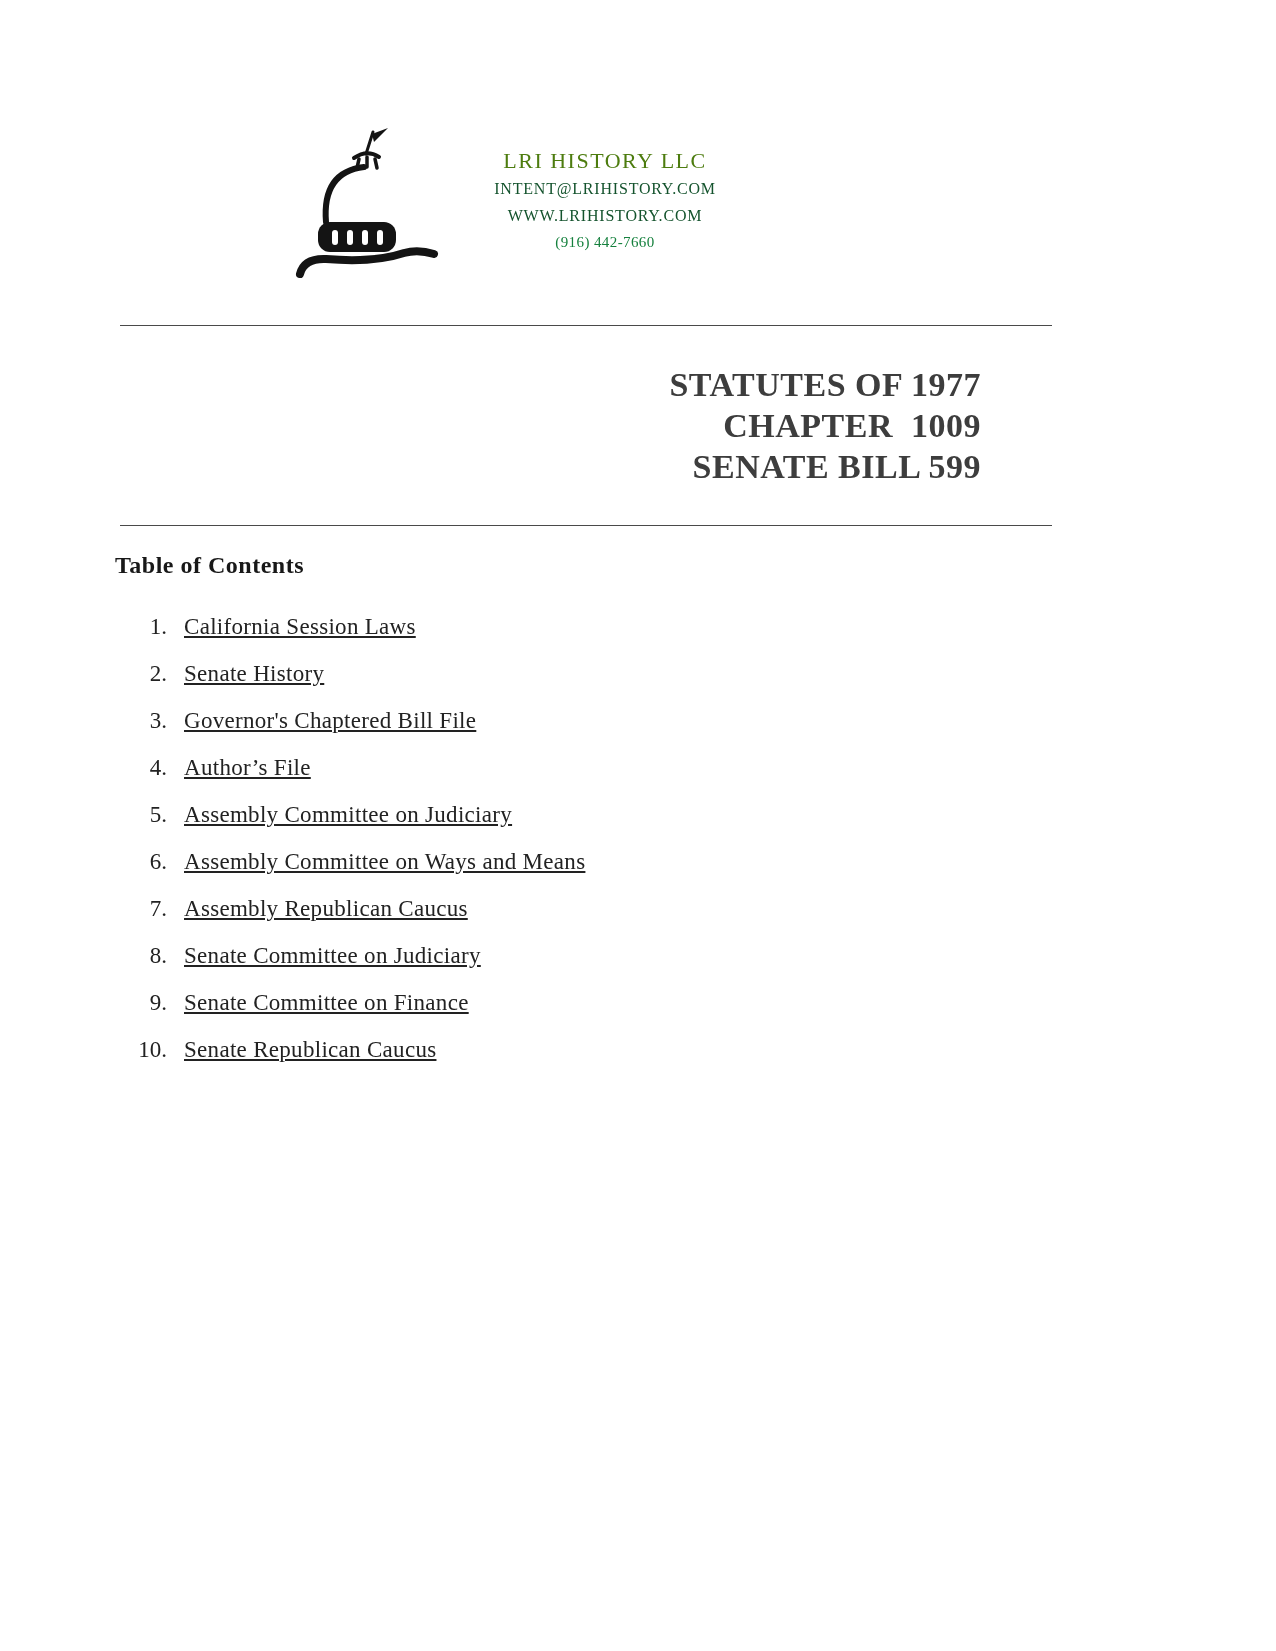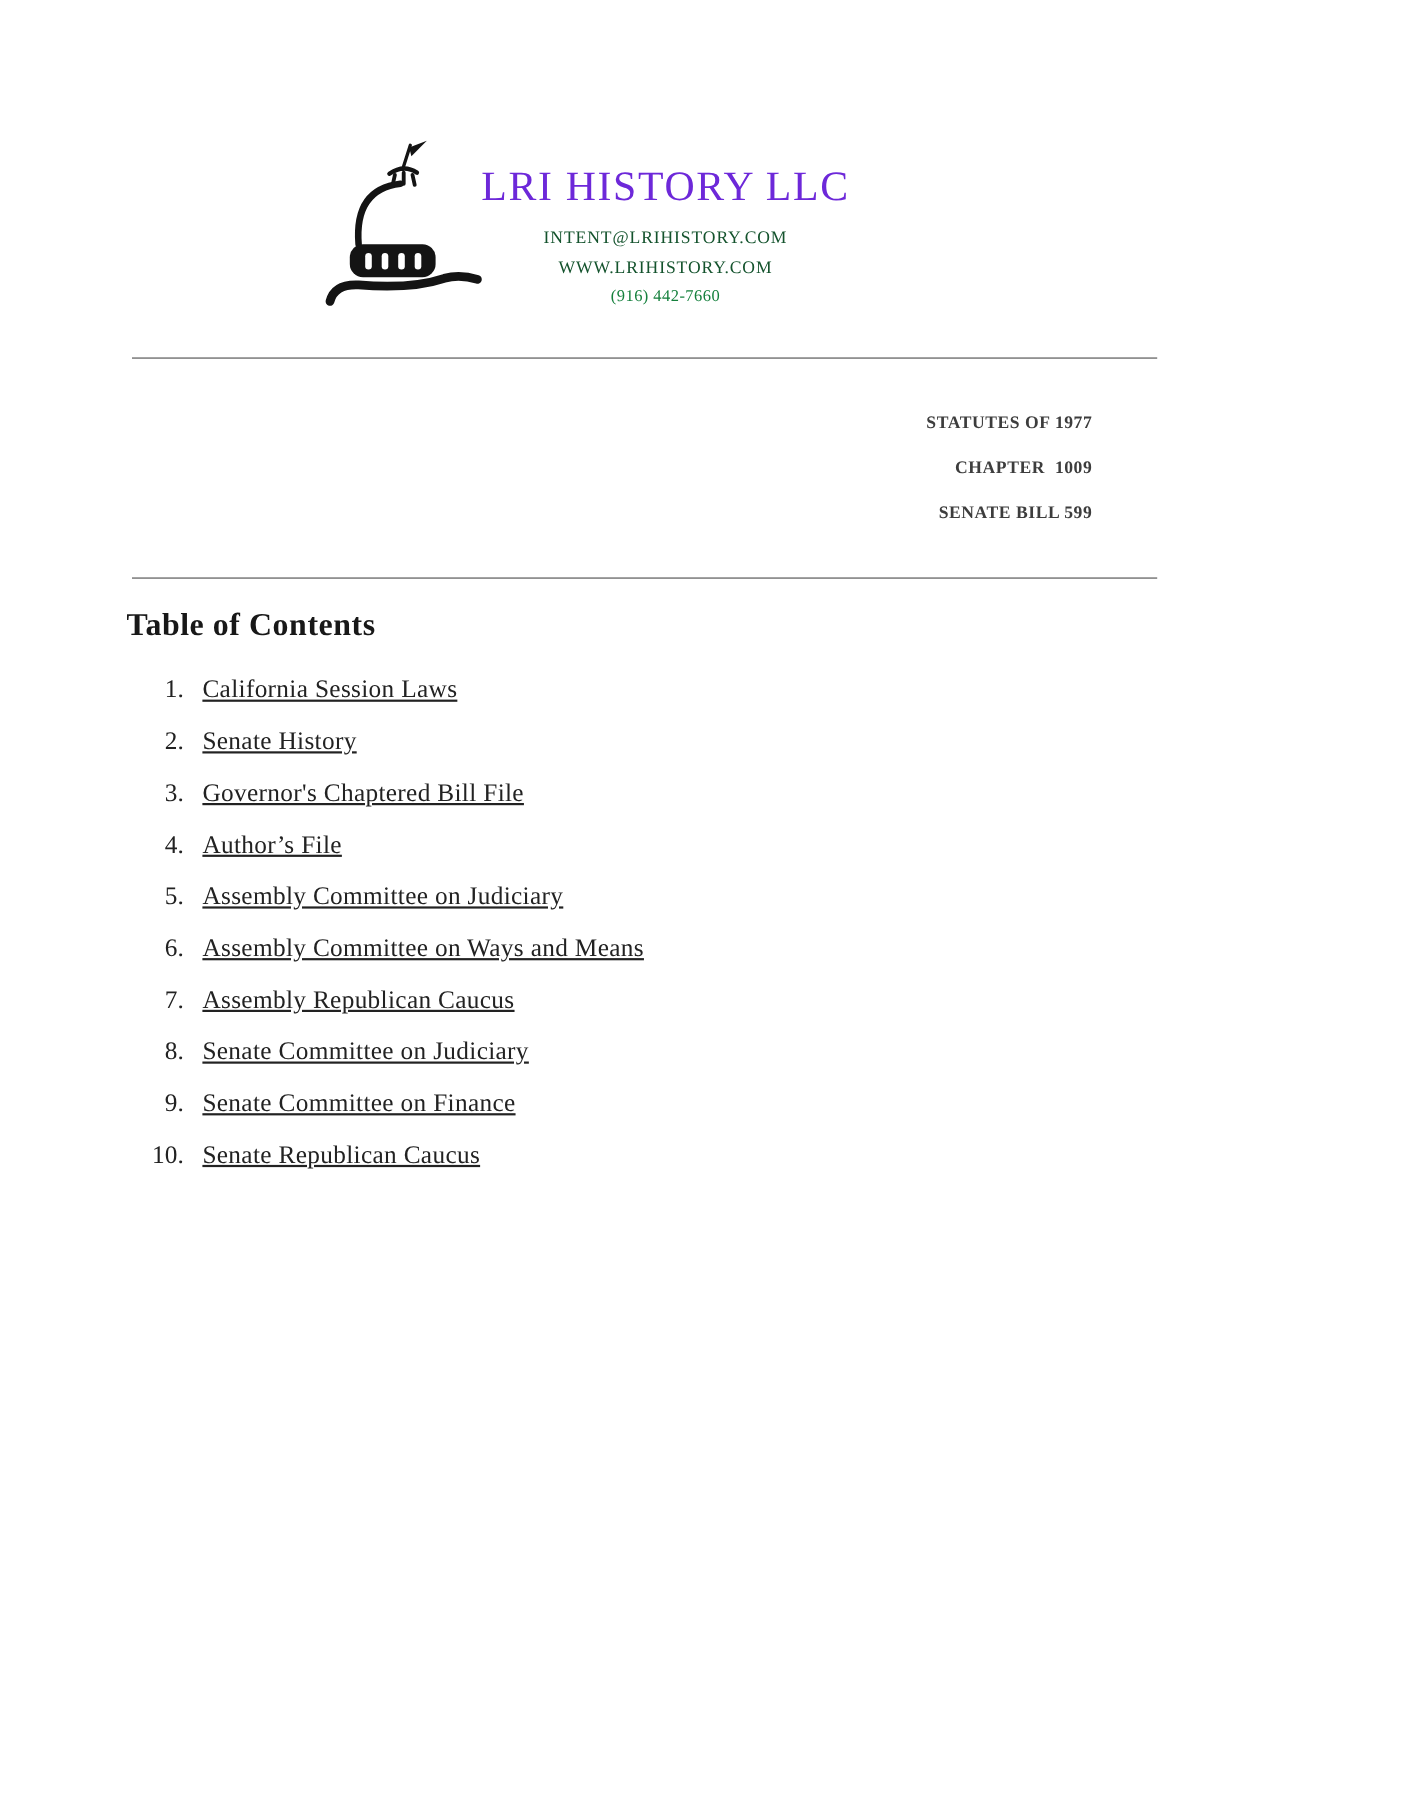--- a/index.html
+++ b/index.html
@@ -26,24 +26,24 @@
     height: 165px;
   }
   .contact {
     position: absolute;
     left: 430px;
     top: 148px;
     width: 350px;
     text-align: center;
   }
   .company-name {
-    font-size: 38px;
+    font-size: 22px;
     letter-spacing: 1.5px;
-    color: #6d28d9;
-    margin-bottom: 16px;
+    color: #4d7c0f;
+    margin-bottom: 6px;
     white-space: nowrap;
   }
   .company-email, .company-website {
     font-size: 16px;
     letter-spacing: 0.8px;
     color: #14532d;
     margin-bottom: 9px;
     white-space: nowrap;
   }
   .company-phone {
@@ -61,38 +61,38 @@
     border: none;
     border-top: 1.5px solid #4a4a4a;
     margin: 0;
   }
   .rule-top { top: 325px; }
   .rule-bottom { top: 525px; }
 
   
   .ref-block {
     position: absolute;
-    right: 283px;
+    right: 295px;
     top: 364px;
     text-align: right;
     font-weight: bold;
-    font-size: 16px;
+    font-size: 34px;
     line-height: 41px;
     color: #3d3d3d;
     letter-spacing: 0.5px;
   }
   .ref-block div { white-space: pre; }
 
   
   .toc-title {
     position: absolute;
     left: 115px;
     top: 552px;
     margin: 0;
-    font-size: 29px;
+    font-size: 24px;
     font-weight: bold;
     color: #181818;
     letter-spacing: 0.5px;
   }
   .toc-list {
     position: absolute;
     left: 115px;
     top: 614px;
     margin: 0;
     padding: 0;

